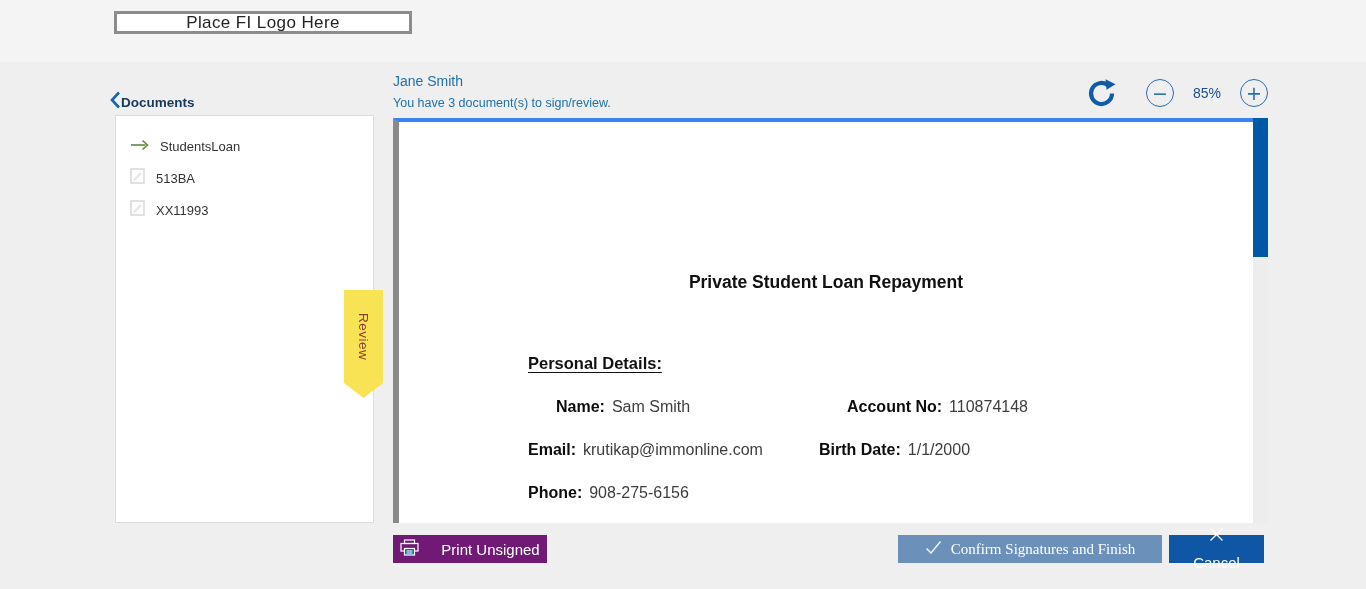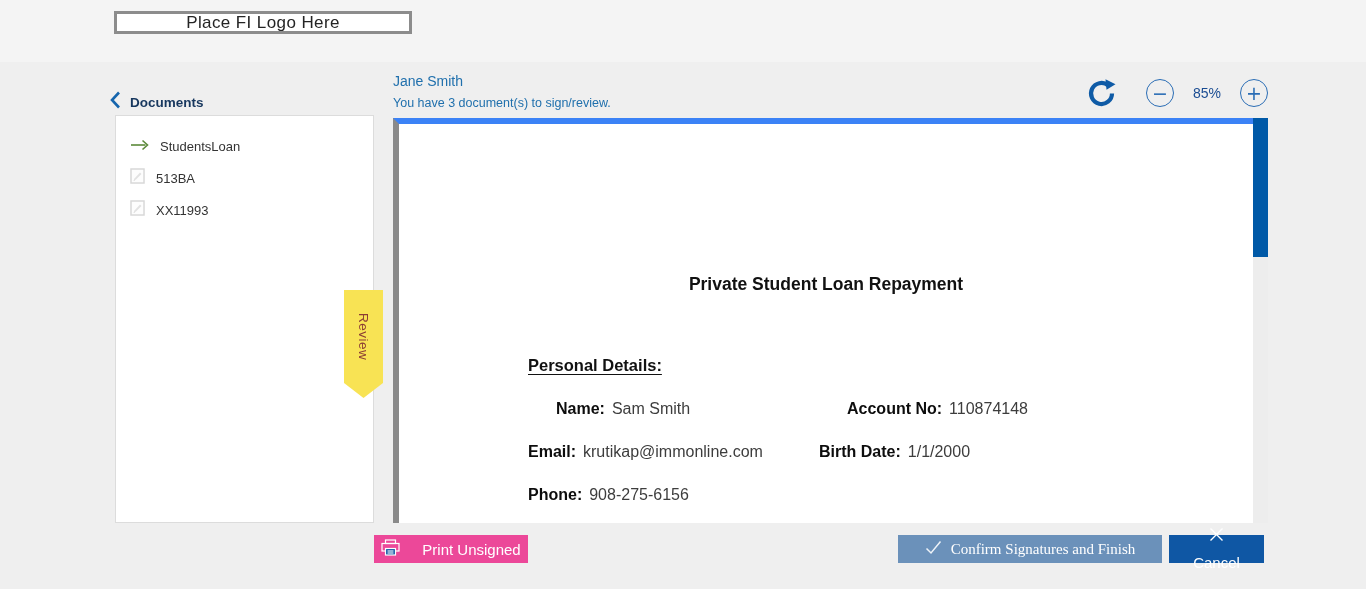--- a/index.html
+++ b/index.html
@@ -15,21 +15,21 @@
     background: #f4f4f4;
   }
   .logo-box {
     position: absolute; left: 114px; top: 11px; width: 298px; height: 23px;
     background: #ffffff; border: 3px solid #8c8c8c;
     display: flex; align-items: center; justify-content: center;
     font-size: 17px; color: #242424; letter-spacing: .4px;
   }
   .sidebar-back {
     position: absolute; left: 110px; top: 90px; height: 24px;
-    display: flex; align-items: center; gap: 9px; cursor: pointer;
+    display: flex; align-items: center; cursor: pointer;
   }
   .sidebar-back .title { font-size: 13.5px; font-weight: bold; color: #17375e; }
   .doc-panel {
     position: absolute; left: 115px; top: 115px; width: 259px; height: 408px;
     background: #ffffff; border: 1px solid #dcdcdc; padding-top: 14px;
   }
   .doc-item {
     height: 32px; display: flex; align-items: center; gap: 11px;
     padding-left: 14px; cursor: pointer;
   }
@@ -54,21 +54,21 @@
     font-size: 19px; line-height: 1; cursor: pointer; font-family: "DejaVu Sans", sans-serif;
   }
   .zoom-out { left: 1146px; }
   .zoom-in  { left: 1240px; }
   .zoom-level {
     position: absolute; left: 1182px; top: 85px; width: 50px; text-align: center;
     font-size: 14px; color: #1a4c92;
   }
   .doc-frame {
     position: absolute; left: 393px; top: 118px; width: 860px; height: 405px;
-    border-top: 6px solid #3b82f6; border-left: 6px solid #8a8a8a;
+    border-top: 4px solid #3b82f6; border-left: 6px solid #8a8a8a;
     background: #ffffff;
     text-decoration: underline;
   }
   .doc-page { position: relative; width: 100%; height: 100%; overflow: hidden; }
   .doc-title {
     position: absolute; top: 150px; left: 0; width: 100%; text-align: center;
     font-size: 17.5px; font-weight: bold; color: #111111;
   }
   .section-heading {
     position: absolute; top: 232px; left: 129px;
@@ -83,21 +83,21 @@
   .scrollbar {
     position: absolute; left: 1253px; top: 118px; width: 15px; height: 405px;
     background: #ededed;
   }
   .scroll-thumb { position: absolute; left: 0; top: 0; width: 15px; height: 139px; background: #0059a7; cursor: grab; }
   .btn {
     position: absolute; top: 535px; height: 28px; border: none; cursor: pointer;
     display: flex; align-items: center; justify-content: center; gap: 9px;
     color: #ffffff; font-size: 15px; font-family: "Liberation Sans", sans-serif;
   }
-  .print-btn   { left: 374px;  width: 154px; background: #ec4899; gap: 22px; }
+  .print-btn   { left: 393px;  width: 154px; background: #701a75; gap: 22px; }
   .confirm-btn { left: 898px;  width: 264px; background: #6b91ba; font-family: Liberation Serif, serif; }
   .cancel-btn  { left: 1169px; width: 95px;  background: #0f57a4; flex-direction: column; }
 </style>
 </head>
 <body>
 
 <div class="topbar">
   <div class="logo-box">
     <span>Place FI Logo Here</span>
   </div>

